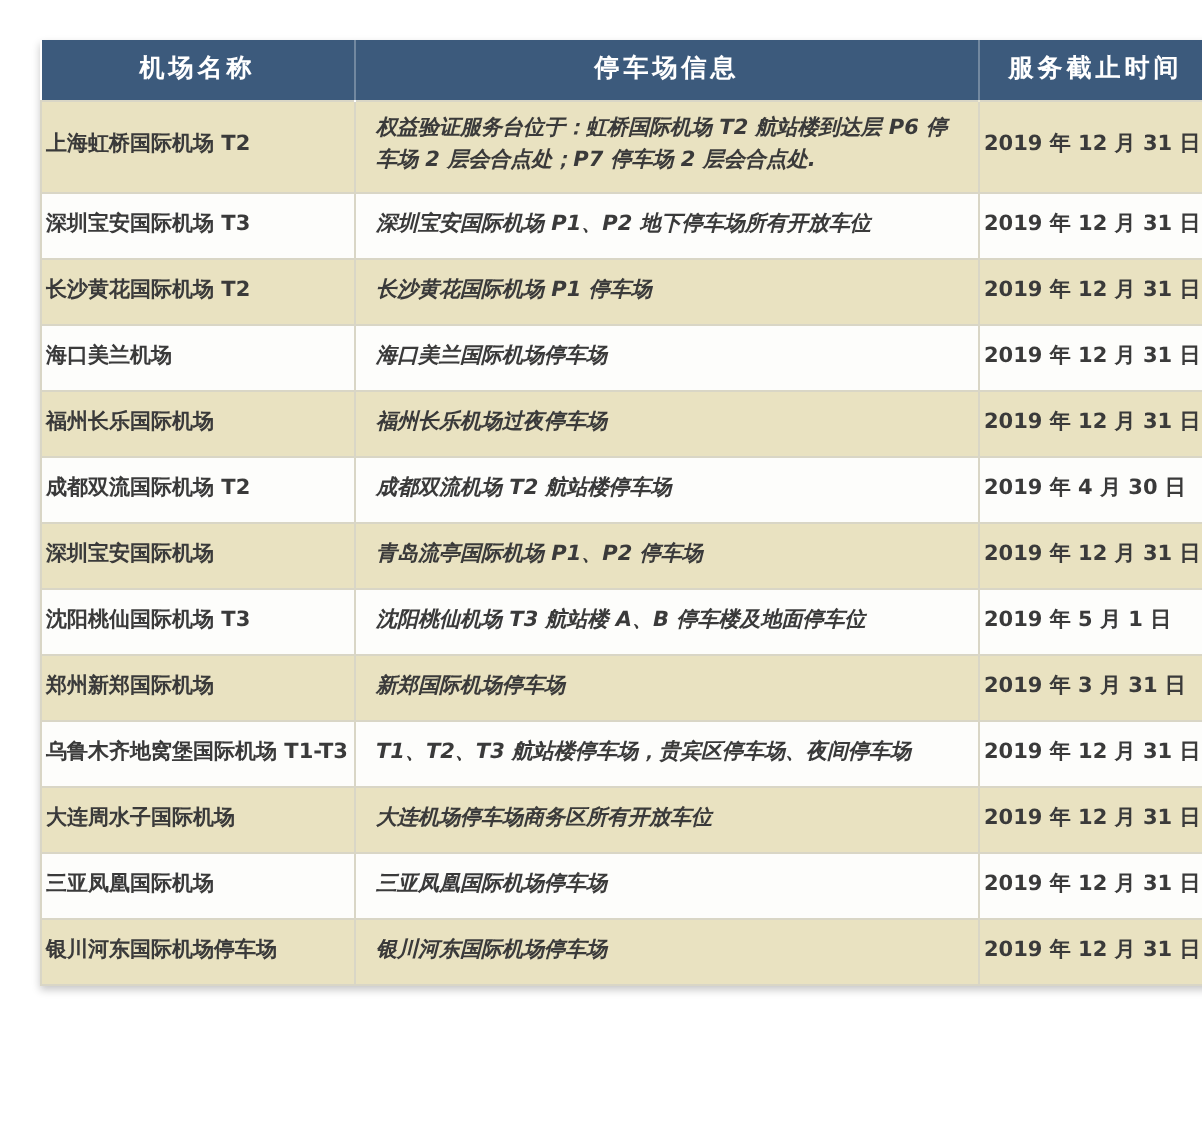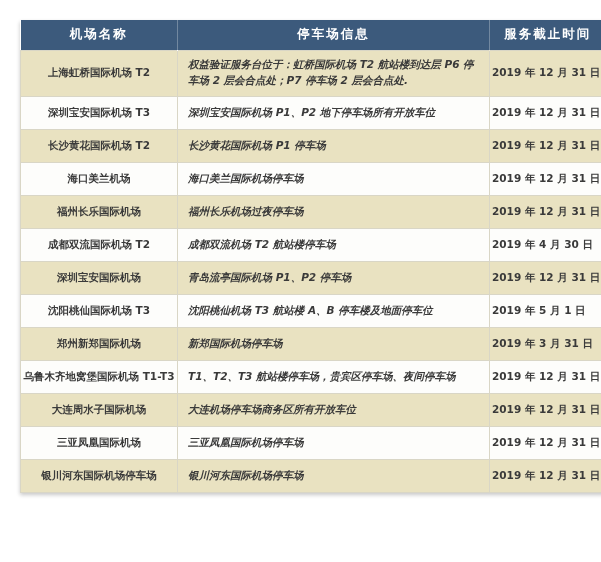--- a/index.html
+++ b/index.html
@@ -47,21 +47,20 @@
     font-weight: 600;
     vertical-align: middle;
     line-height: 1.5;
   }
   tbody tr { height: 33px; }
   tbody tr:first-child { height: 46px; }
   tbody tr:nth-child(odd)  td { background: var(--row_odd_bg); }
   tbody tr:nth-child(even) td { background: var(--row_even_bg); }
 
   td.airport {
-    text-align: center;
     white-space: nowrap;
     overflow: hidden;
     padding: 4px 2px;
   }
   td.info {
     text-align: left;
     padding: 5px 10px;
     font-style: italic;
   }
   td.deadline {

